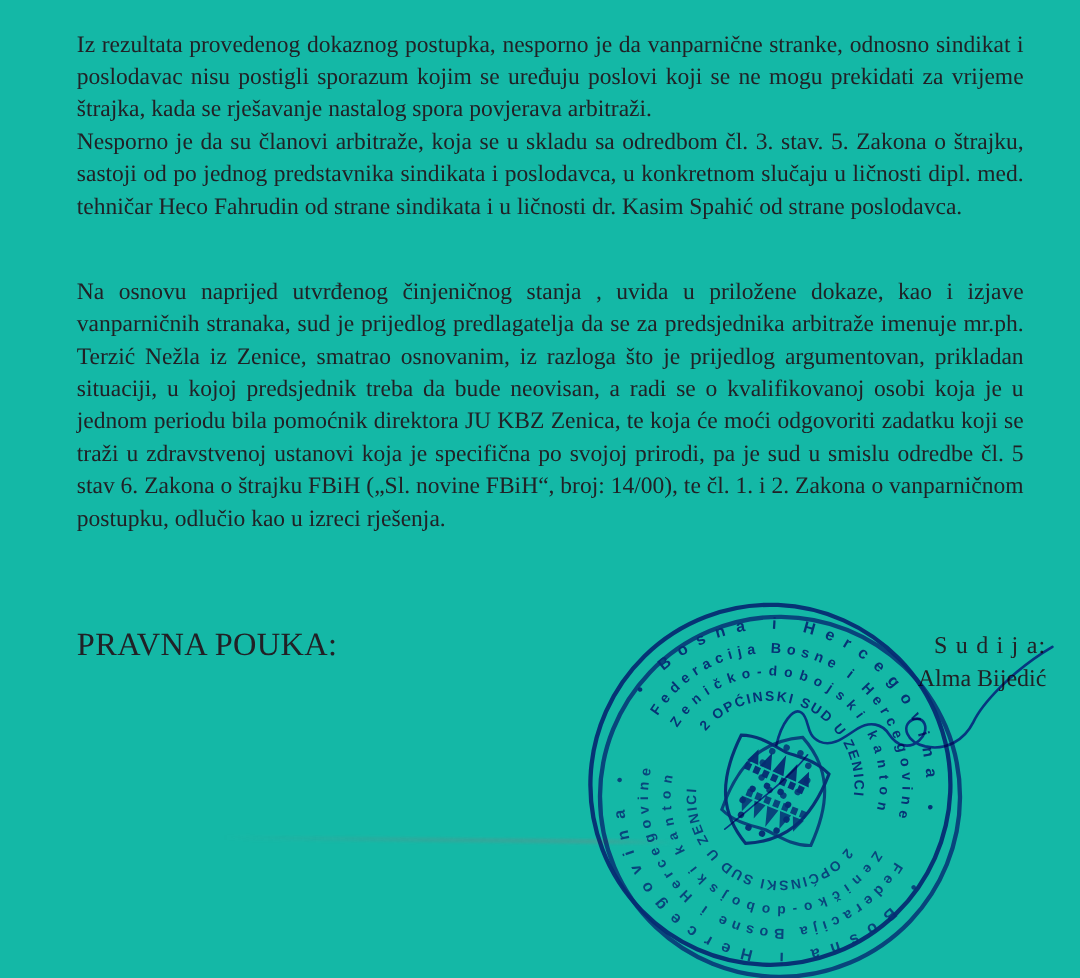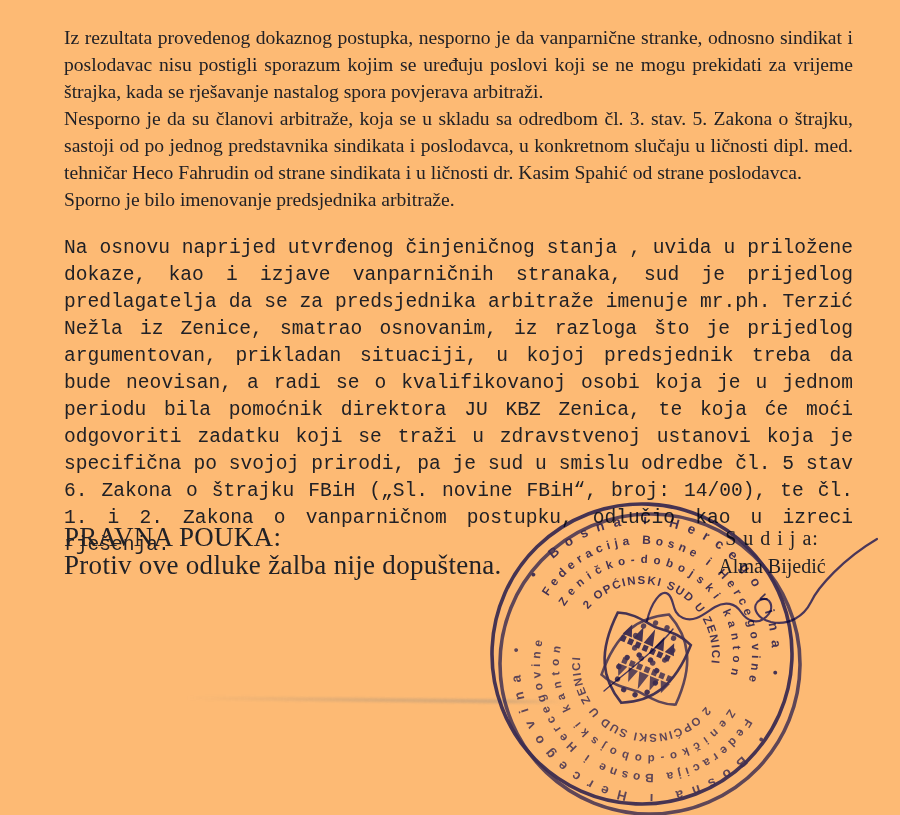--- a/index.html
+++ b/index.html
@@ -1,38 +1,38 @@
 <!DOCTYPE html>
 <html><head>
 <meta charset="utf-8">
 <title>Scanned document</title>
 <style>
   html,body{margin:0;padding:0;background:#ffffff;}
   .page{
     position:relative;width:900px;height:815px;overflow:hidden;
-    background:#fdba74;
+    background:#14b8a6;
     font-family:"Liberation Serif", serif;
     color:#212126;
   }
   
   .body-text{
     position:absolute;left:64px;top:24px;width:789px;
     font-size:19.6px;line-height:27px;
   }
   .para{margin:0;text-align:justify;}
-  .para.gap-top{margin-top:22px;font-family:Liberation Mono, monospace;}
+  .para.gap-top{margin-top:44px;}
   
   .legal-notice{
     position:absolute;left:64px;top:523px;
     font-size:27px;line-height:28px;letter-spacing:.3px;
   }
   
   .signature-block{
     position:absolute;left:672px;top:524px;width:200px;
-    font-size:20px;line-height:28px;text-align:center;z-index:1;
+    font-size:20px;line-height:28px;text-align:right;z-index:1;
   }
   .judge-role{letter-spacing:1px;}
   
   .stamp-svg{
     position:absolute;left:462px;top:474px;width:360px;height:360px;
     mix-blend-mode:multiply;z-index:2;pointer-events:none;
   }
   .pen-svg{
     position:absolute;left:0;top:0;width:900px;height:815px;
     mix-blend-mode:multiply;z-index:3;pointer-events:none;
@@ -54,27 +54,25 @@
 </head>
 <body>
 
 <div class="page">
 
   <div class="smudge"></div>
 
   <section class="body-text">
     <p class="para">Iz rezultata provedenog dokaznog postupka, nesporno je da vanparnične stranke, odnosno sindikat i poslodavac nisu postigli sporazum kojim se uređuju poslovi koji se ne mogu prekidati za vrijeme štrajka, kada se rješavanje nastalog spora povjerava arbitraži.</p>
     <p class="para">Nesporno je da su članovi arbitraže, koja se u skladu sa odredbom čl. 3. stav. 5. Zakona o štrajku, sastoji od po jednog predstavnika sindikata i poslodavca, u konkretnom slučaju u ličnosti dipl. med. tehničar Heco Fahrudin od strane sindikata i u ličnosti dr. Kasim Spahić od strane poslodavca.</p>
-    <p class="para">Sporno je bilo imenovanje predsjednika arbitraže.</p>
     <p class="para gap-top">Na osnovu naprijed utvrđenog činjeničnog stanja , uvida u priložene dokaze, kao i izjave vanparničnih stranaka, sud je prijedlog predlagatelja da se za predsjednika arbitraže imenuje mr.ph. Terzić Nežla iz Zenice, smatrao osnovanim, iz razloga što je prijedlog argumentovan, prikladan situaciji, u kojoj predsjednik treba da bude neovisan, a radi se o kvalifikovanoj osobi koja je u jednom periodu bila pomoćnik direktora JU KBZ Zenica, te koja će moći odgovoriti zadatku koji se traži u zdravstvenoj ustanovi koja je specifična po svojoj prirodi, pa je sud u smislu odredbe čl. 5 stav 6. Zakona o štrajku FBiH („Sl. novine FBiH“, broj: 14/00), te čl. 1. i 2. Zakona o vanparničnom postupku, odlučio kao u izreci rješenja.</p>
   </section>
 
   <section class="legal-notice">
     <div>PRAVNA POUKA:</div>
-    <div>Protiv ove odluke žalba nije dopuštena.</div>
   </section>
 
   <div class="signature-block">
     <div class="judge-role">S u d i j a:</div>
     <div class="judge-name">Alma Bijedić</div>
   </div>
 
   <svg class="stamp-svg" viewBox="0 0 360 360">
     <defs>
       <path id="arc130" d="M57.8,224.5 A130,130 0 1 1 302.2,224.5"></path>

